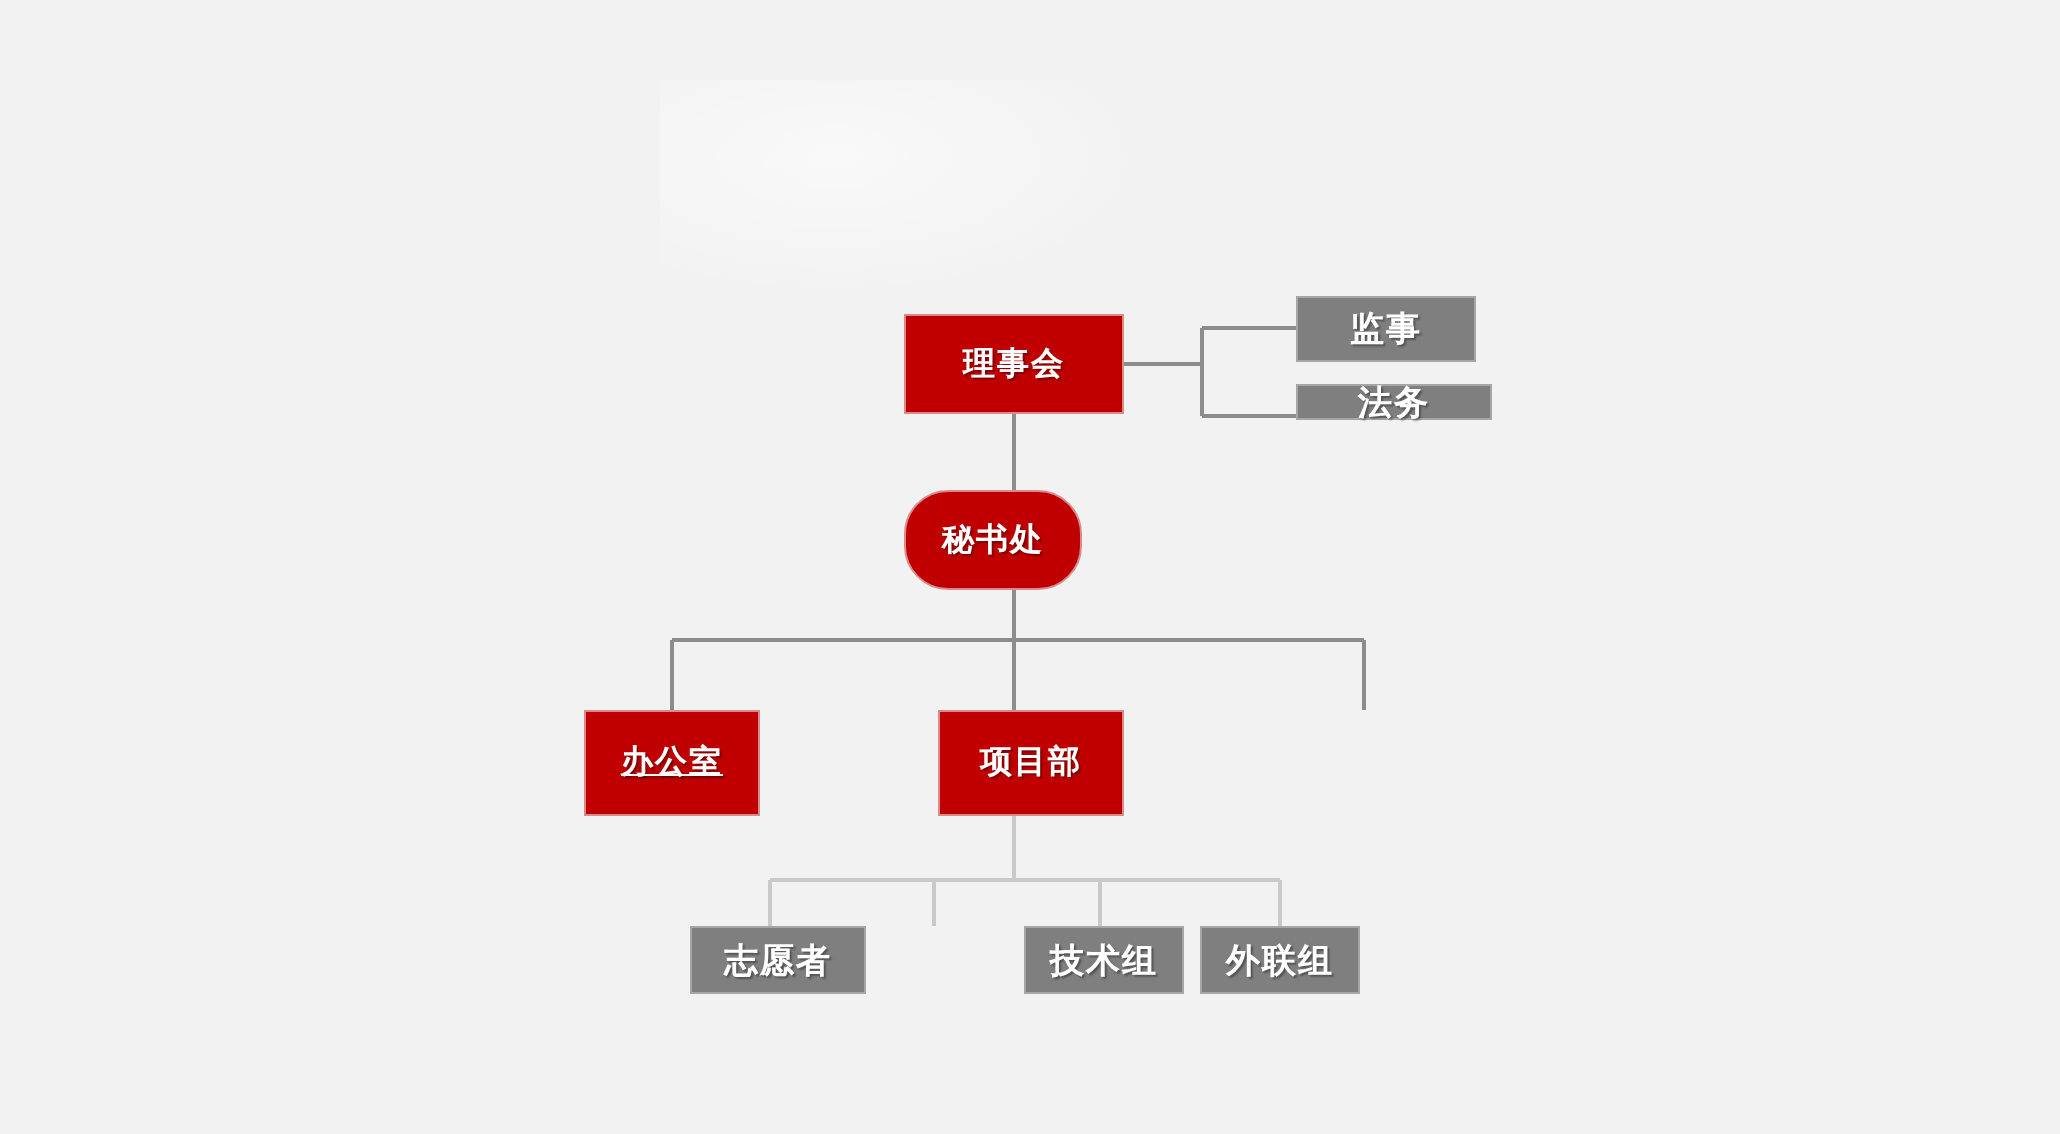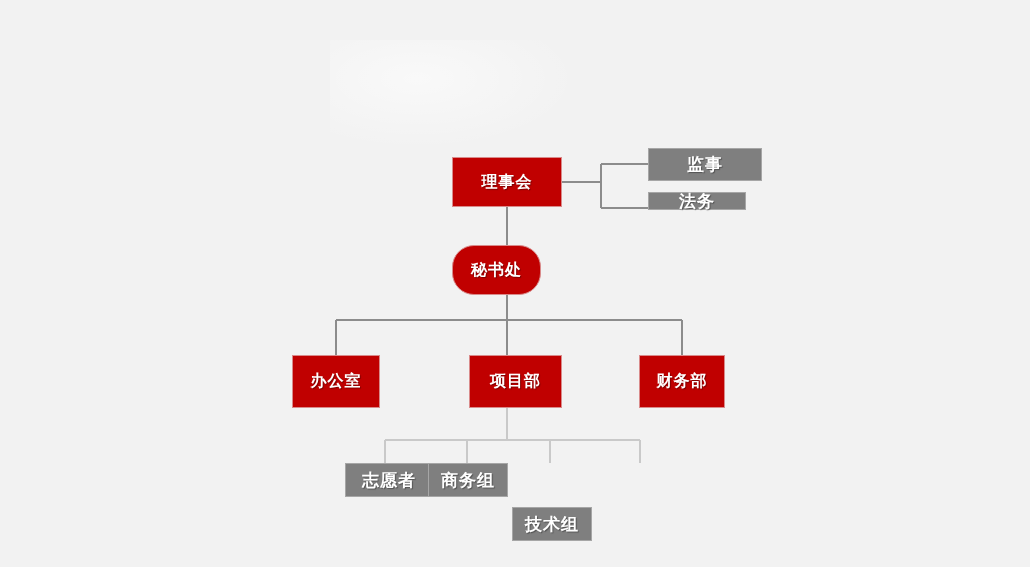--- a/index.html
+++ b/index.html
@@ -53,28 +53,28 @@
     border: 1px solid #d98b8b;
     font-size: 16px;
   }
   .node-gray {
     background: #7f7f7f;
     border: 1px solid #a6a6a6;
     font-size: 17px;
   }
   .n-lishihui { left: 452px; top: 157px; width: 110px; height: 50px; }
   .n-mishuchu { left: 452px; top: 245px; width: 89px; height: 50px; border-radius: 22px; }
-  .n-jianshi  { left: 648px; top: 148px; width: 114px;  height: 33px; }
+  .n-jianshi  { left: 648px; top: 148px; width: 90px;  height: 33px; }
   .n-fawu     { left: 648px; top: 192px; width: 98px;  height: 18px; }
-  .n-bangongshi { left: 292px; top: 355px; width: 88px; height: 53px; }
+  .n-bangongshi { left: 292px; top: 355px; width: 88px; height: 53px; text-decoration: underline; }
   .n-xiangmubu  { left: 469px; top: 355px; width: 93px; height: 53px; }
   .n-caiwubu    { left: 639px; top: 355px; width: 86px; height: 53px; }
   .n-zhiyuanzhe { left: 345px; top: 463px; width: 88px; height: 34px; }
   .n-shangwuzu  { left: 428px; top: 463px; width: 80px; height: 34px; }
-  .n-jishuzu    { left: 512px; top: 463px; width: 80px; height: 34px; margin-top: 44px; }
+  .n-jishuzu    { left: 512px; top: 463px; width: 80px; height: 34px; }
   .n-wailianzu  { left: 600px; top: 463px; width: 80px; height: 34px; }
 </style>
 </head>
 <body>
 
 <div id="chart-canvas">
 
   <div class="bg-smudge"></div>
 
   <svg class="connectors" viewBox="0 0 1030 567" xmlns="http://www.w3.org/2000/svg">
@@ -109,22 +109,21 @@
   <div class="node node-gray n-jianshi">监事</div>
 
   <div class="node node-gray n-fawu">法务</div>
 
   <div class="node node-red n-mishuchu">秘书处</div>
 
   <div class="node node-red n-bangongshi">办公室</div>
 
   <div class="node node-red n-xiangmubu">项目部</div>
 
-  <div class="node node-red n-caiwubu">财务部</div>
 
   <div class="node node-gray n-zhiyuanzhe">志愿者</div>
 
-  <div class="node node-gray n-shangwuzu">商务组</div>
 
   <div class="node node-gray n-jishuzu">技术组</div>
 
+  <div class="node node-gray n-wailianzu">外联组</div>
 
 </div>
 
 </body></html>

